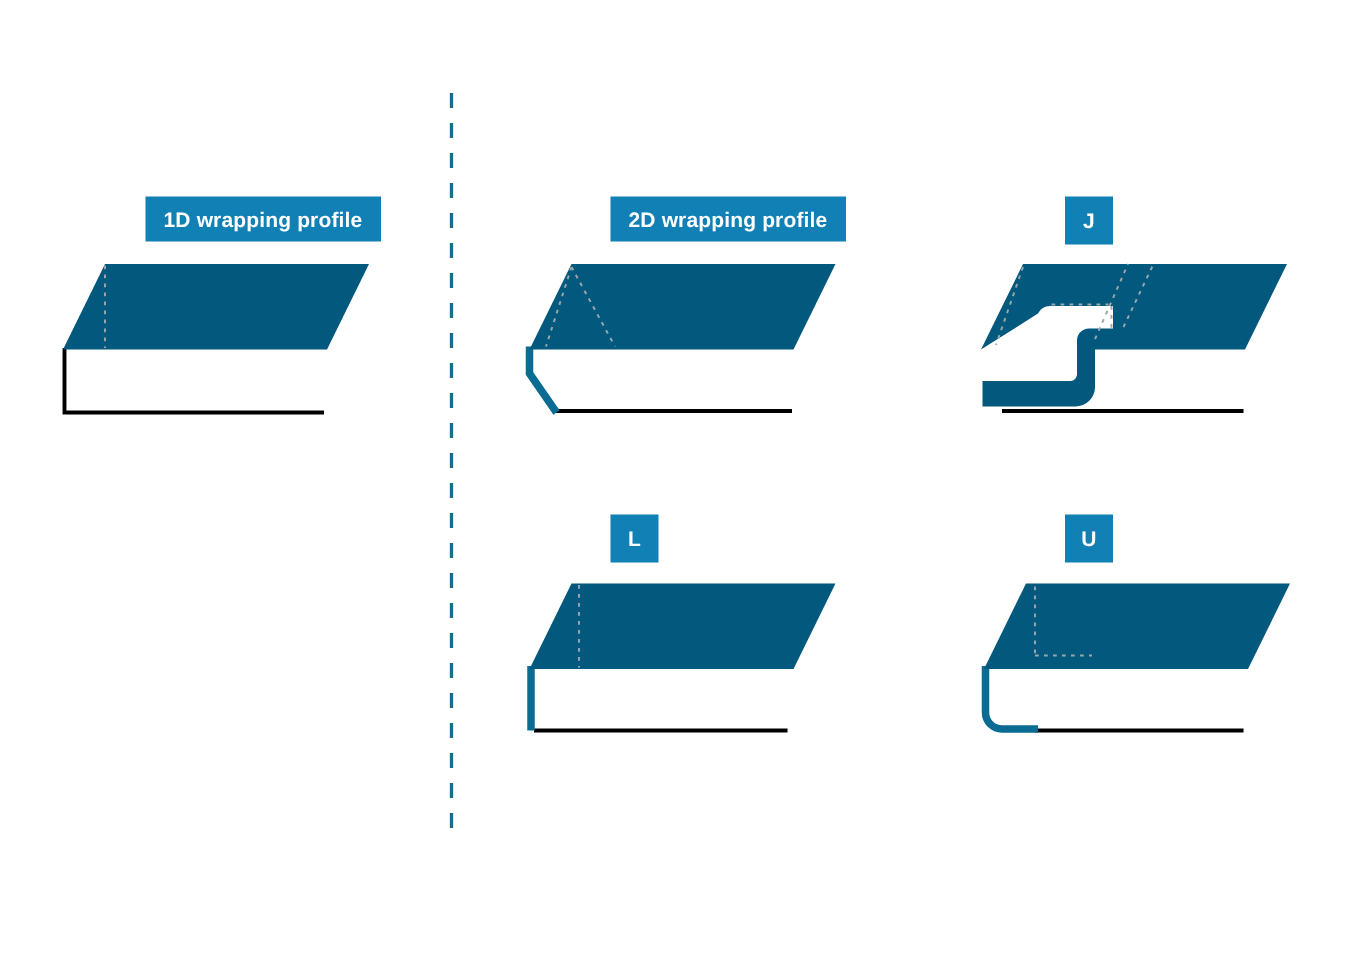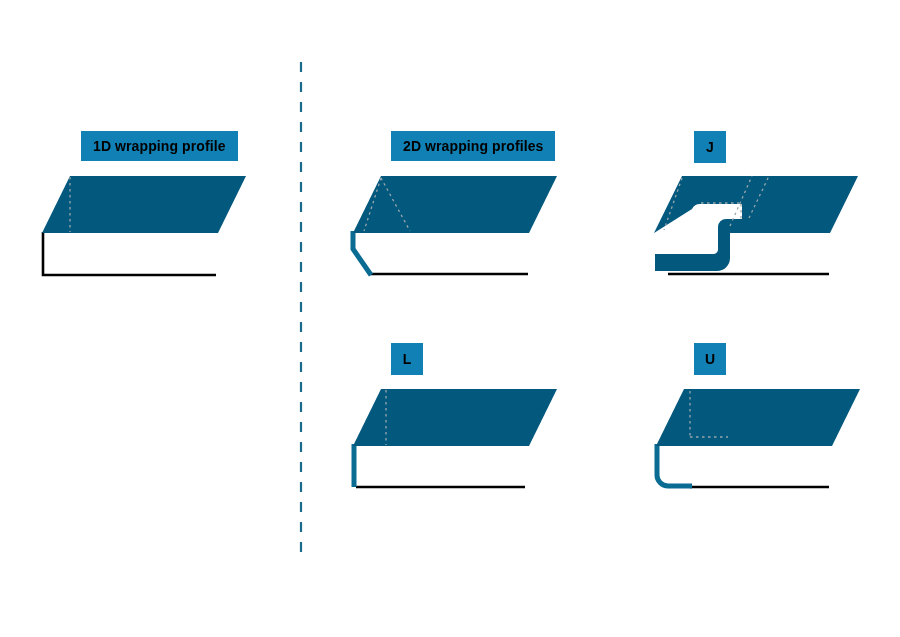--- a/index.html
+++ b/index.html
@@ -28,28 +28,29 @@
     width: 900px;
     height: 637px;
     display: block;
   }
   .badge {
     position: absolute;
     display: flex;
     align-items: center;
     justify-content: center;
     box-sizing: border-box;
-    color: #000000;
+    color: #ffffff;
     font-family: "Liberation Sans", sans-serif;
     font-weight: bold;
     font-size: 14px;
     letter-spacing: 0.1px;
     line-height: 1;
     white-space: nowrap;
     user-select: none;
+    margin-left: 16px;
   }
   .badge-wide {
     height: 30px;
     padding: 0 12px;
   }
   .badge-square {
     width: 32px;
     height: 32px;
     padding: 0;
   }
@@ -134,21 +135,21 @@
       <path d="M 684 389 L 860 389 L 832 446 L 656 446 Z" fill="#02587d"></path>
 
       <path d="M 690 391 L 690 437" fill="none" stroke="#9aa7ad" stroke-width="1.3" stroke-dasharray="2.5 3.5"></path>
       <path d="M 690 437 L 728 437" fill="none" stroke="#9aa7ad" stroke-width="1.3" stroke-dasharray="2.5 3.5"></path>
     </g>
 
   </svg>
 
   <div class="badge badge-wide" style="left:81px; top:131px; background:#1180b5;">1D wrapping profile</div>
 
-  <div class="badge badge-wide" style="left:391px; top:131px; background:#1180b5;">2D wrapping profiles</div>
+  <div class="badge badge-wide" style="left:391px; top:131px; background:#1180b5;">2D wrapping profile</div>
 
   <div class="badge badge-square" style="left:694px; top:131px; background:#1180b5;">J</div>
 
   <div class="badge badge-square" style="left:391px; top:343px; background:#1180b5;">L</div>
 
   <div class="badge badge-square" style="left:694px; top:343px; background:#1180b5;">U</div>
 
 </div>
 
 </body></html>

